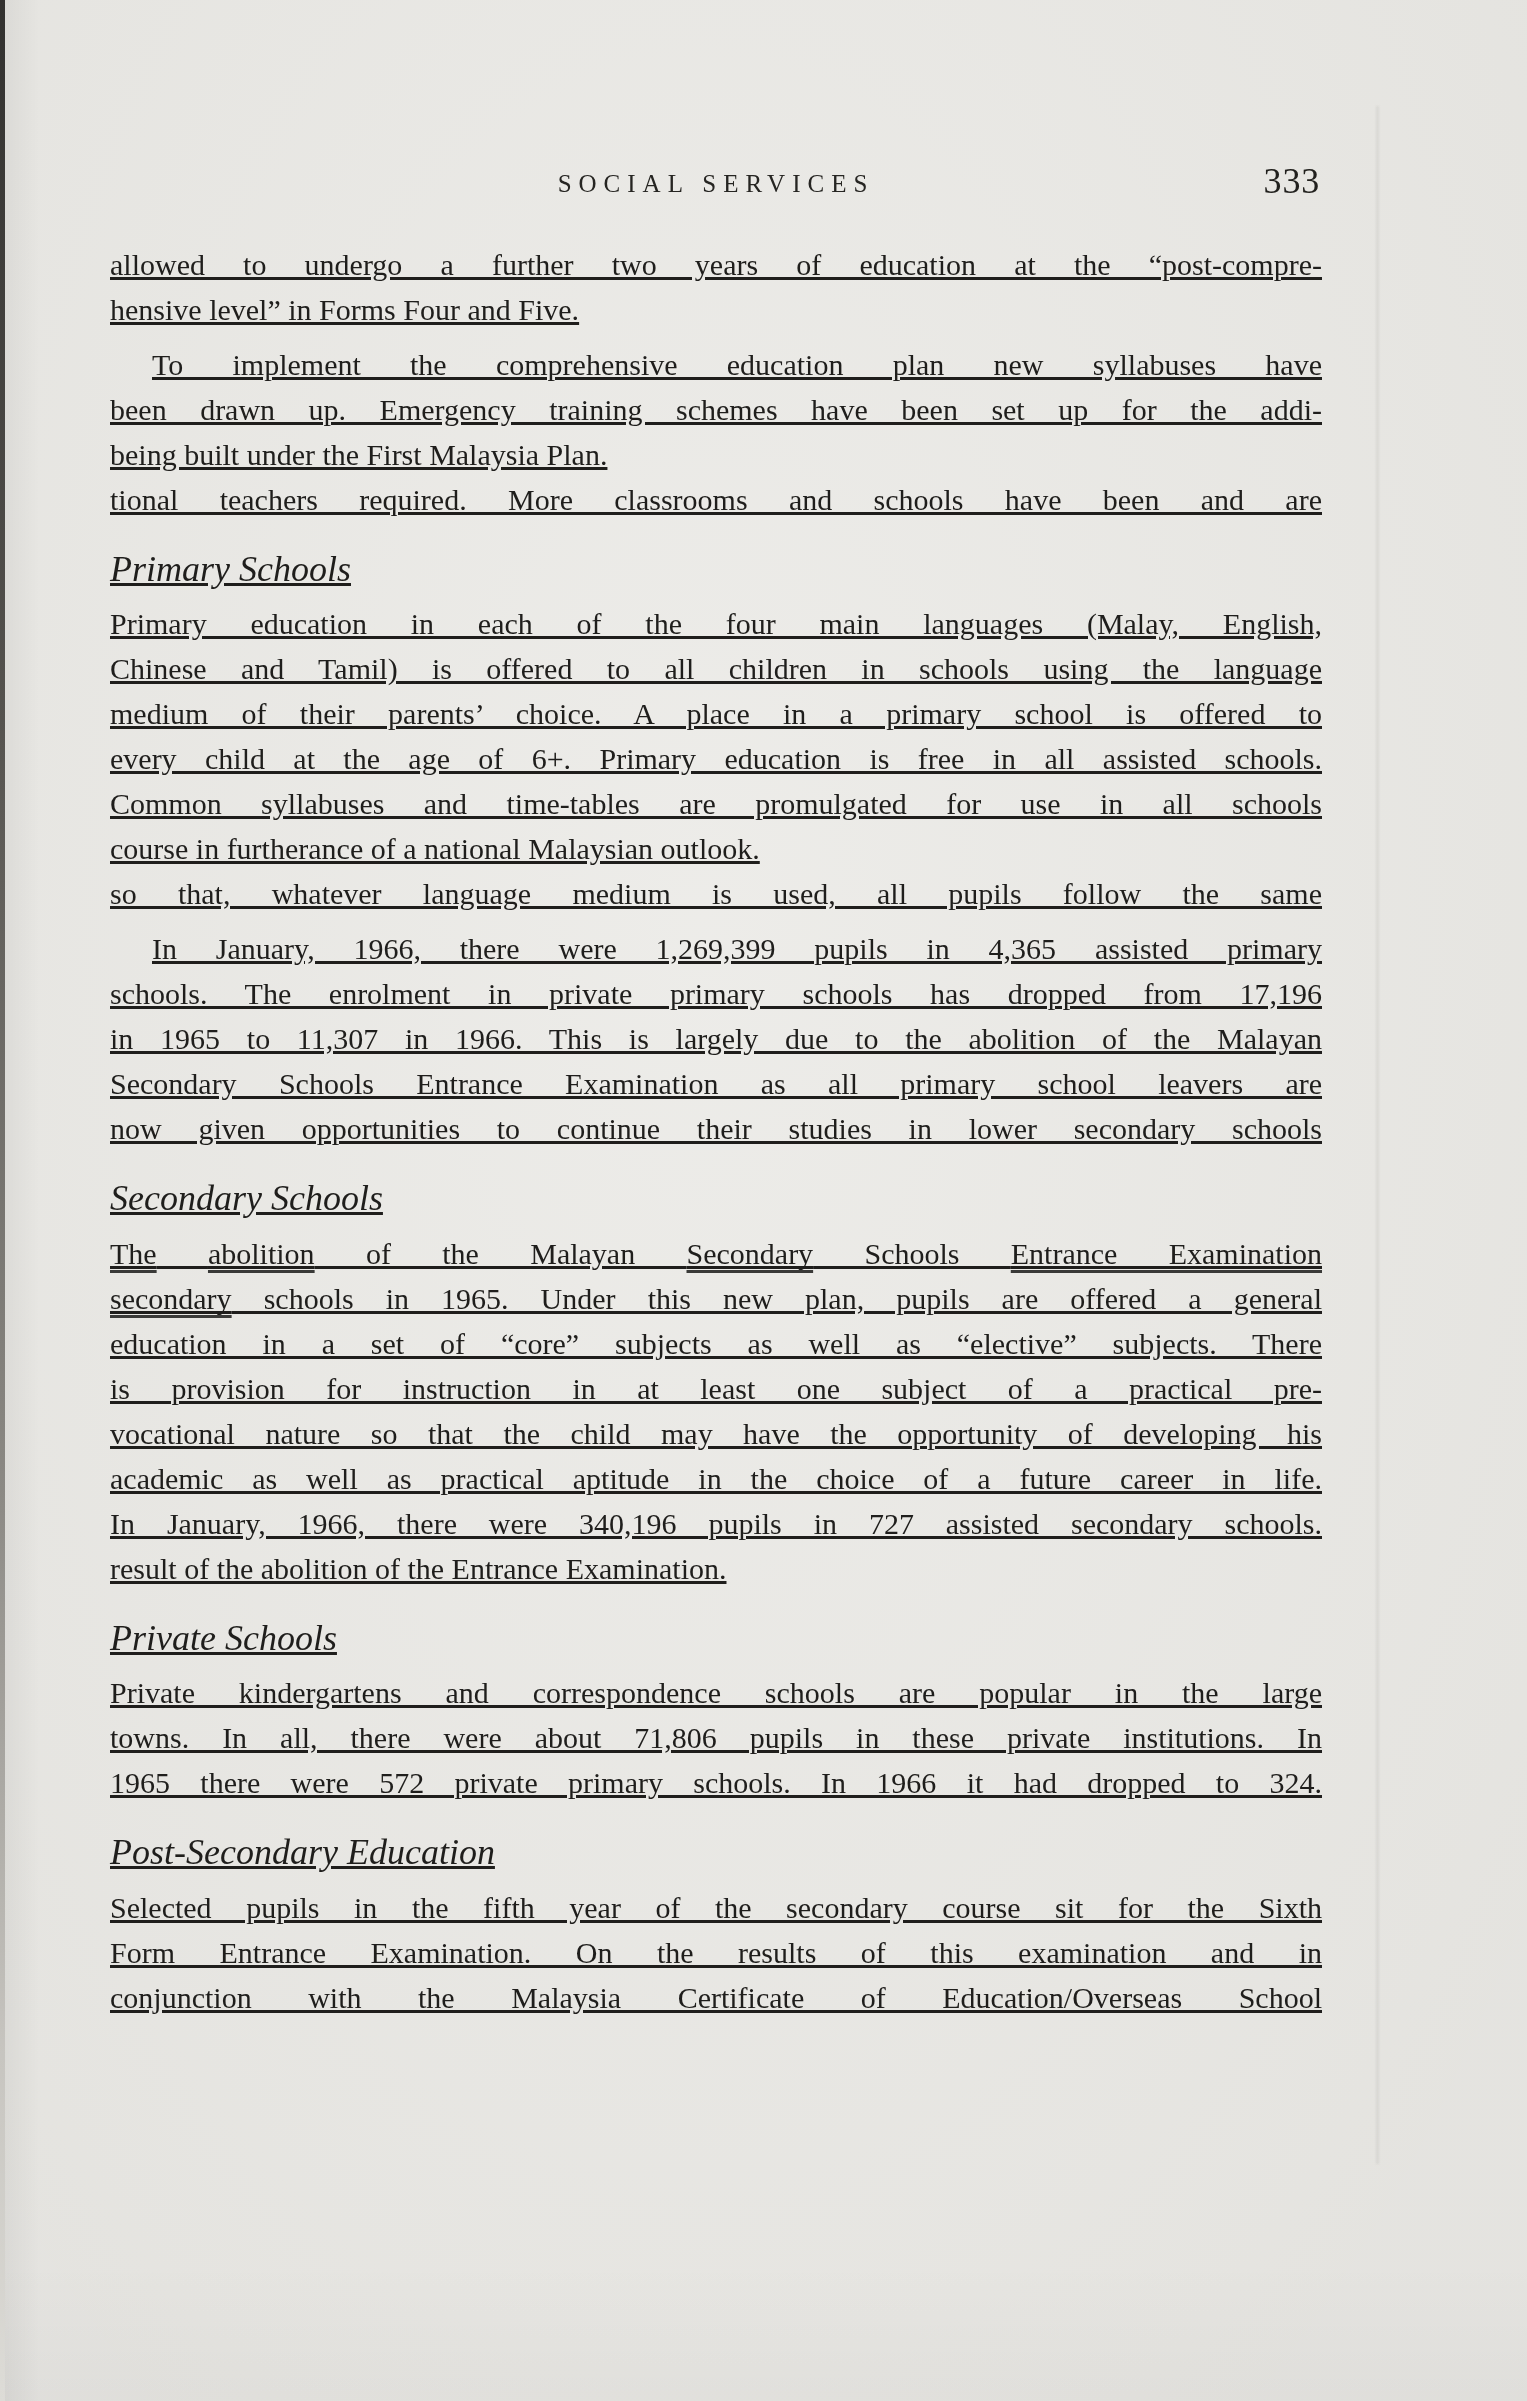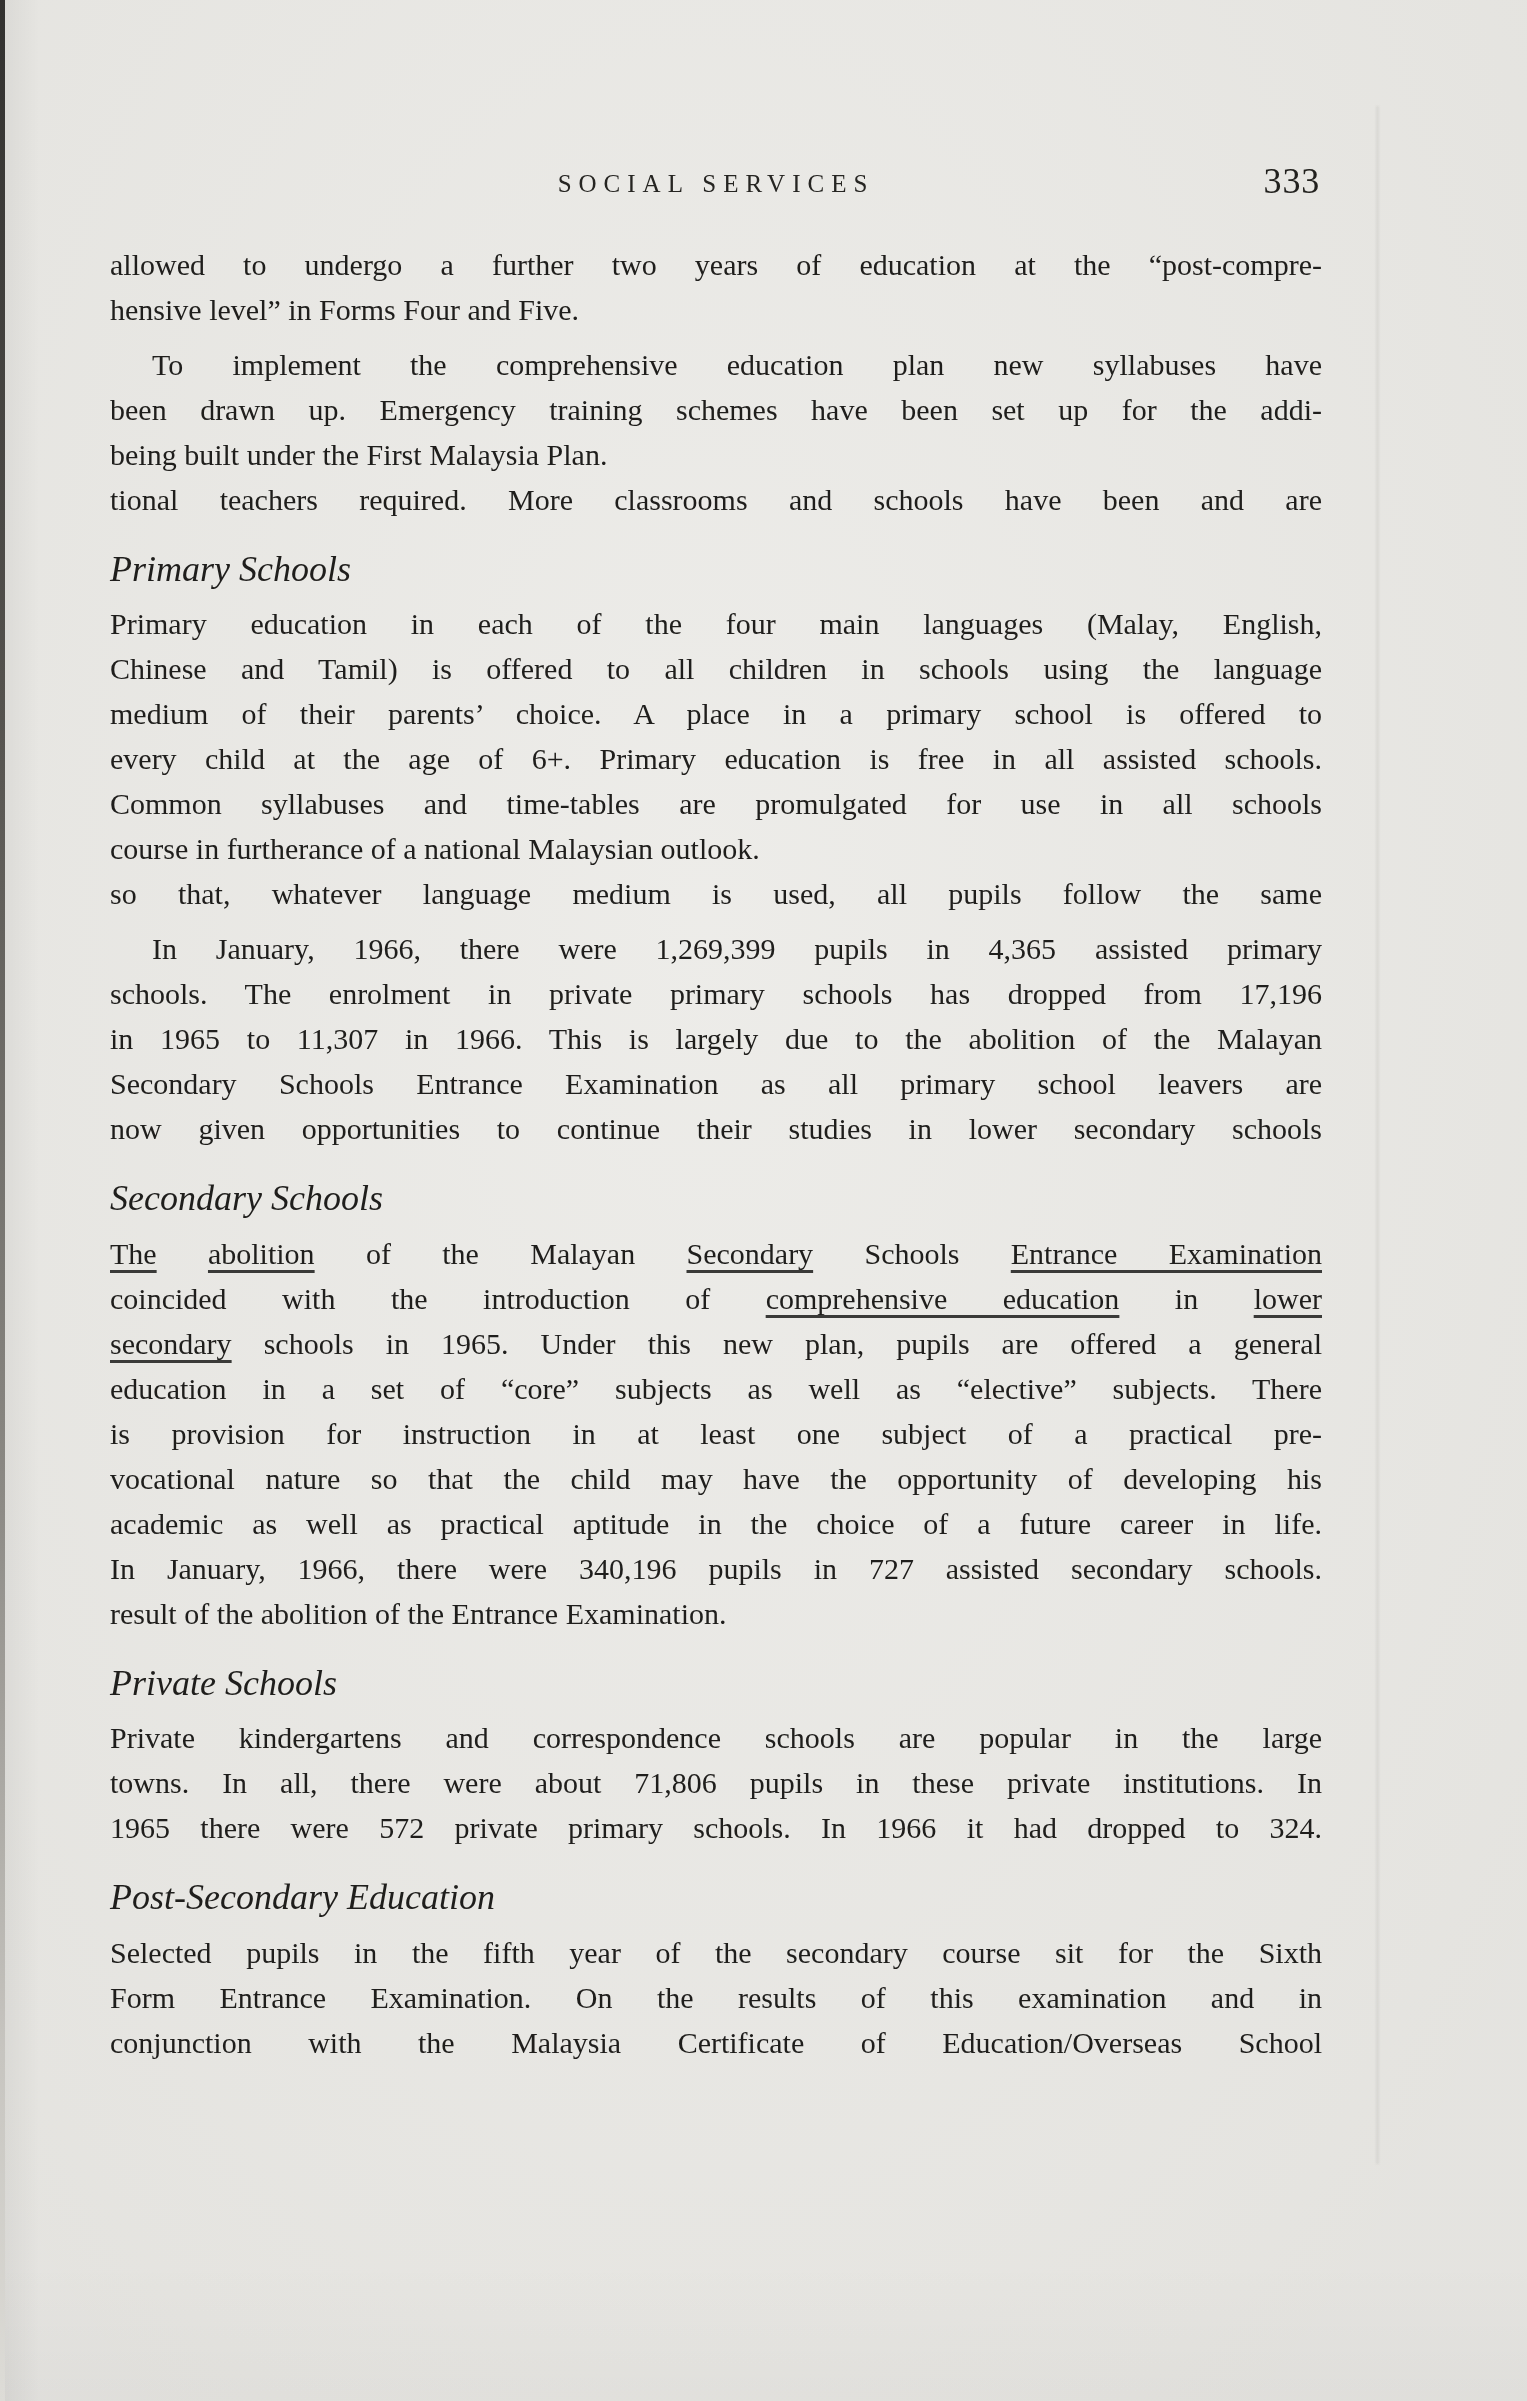--- a/index.html
+++ b/index.html
@@ -41,21 +41,21 @@
     text-align:center;
     font-size:25px;letter-spacing:7px;
     color:#262522;
   }
   .page-number{
     position:absolute;right:1.8px;top:152px;
     font-size:36px;letter-spacing:0.9px;
     color:#21201d;
   }
   .text-block{
-    position:absolute;left:110px;top:242px;width:1212px;
+    position:absolute;left:110px;top:242px;width:1212px;text-decoration:underline;
   }
   .para{margin:9.7px 0 0 0;}
   .para:first-child{margin-top:0;}
   .heading{
     margin:25px 0 5.3px 0;
     font-style:italic;
     font-size:36px;
     line-height:45px;
     color:var(--ink);
   }
@@ -113,21 +113,20 @@
     <div class="para">
       <div class="line first-indent"><span>In January, 1966, there were 1,269,399 pupils in 4,365 assisted primary</span></div>
       <div class="line"><span>schools. The enrolment in private primary schools has dropped from 17,196</span></div>
       <div class="line"><span>in 1965 to 11,307 in 1966. This is largely due to the abolition of the Malayan</span></div>
       <div class="line"><span>Secondary Schools Entrance Examination as all primary school leavers are</span></div>
       <div class="line"><span>now given opportunities to continue their studies in lower secondary schools</span></div>
     </div>
     <div class="heading">Secondary Schools</div>
     <div class="para">
       <div class="line"><span class="pencil">The</span><span> </span><span class="pencil">abolition</span><span> of the Malayan </span><span class="pencil">Secondary</span><span> Schools </span><span class="pencil">Entrance Examination</span></div>
-      <div class="line"><span>coincided with the introduction of </span><span class="pencil">comprehensive education</span><span> in </span><span class="pencil">lower</span></div>
       <div class="line"><span class="pencil">secondary</span><span> schools in 1965. Under this new plan, pupils are offered a general</span></div>
       <div class="line"><span>education in a set of “core” subjects as well as “elective” subjects. There</span></div>
       <div class="line"><span>is provision for instruction in at least one subject of a practical pre-</span></div>
       <div class="line"><span>vocational nature so that the child may have the opportunity of developing his</span></div>
       <div class="line"><span>academic as well as practical aptitude in the choice of a future career in life.</span></div>
       <div class="line"><span>In January, 1966, there were 340,196 pupils in 727 assisted secondary schools.</span></div>
       <div class="line last"><span>result of the abolition of the Entrance Examination.</span></div>
     </div>
     <div class="heading">Private Schools</div>
     <div class="para">

